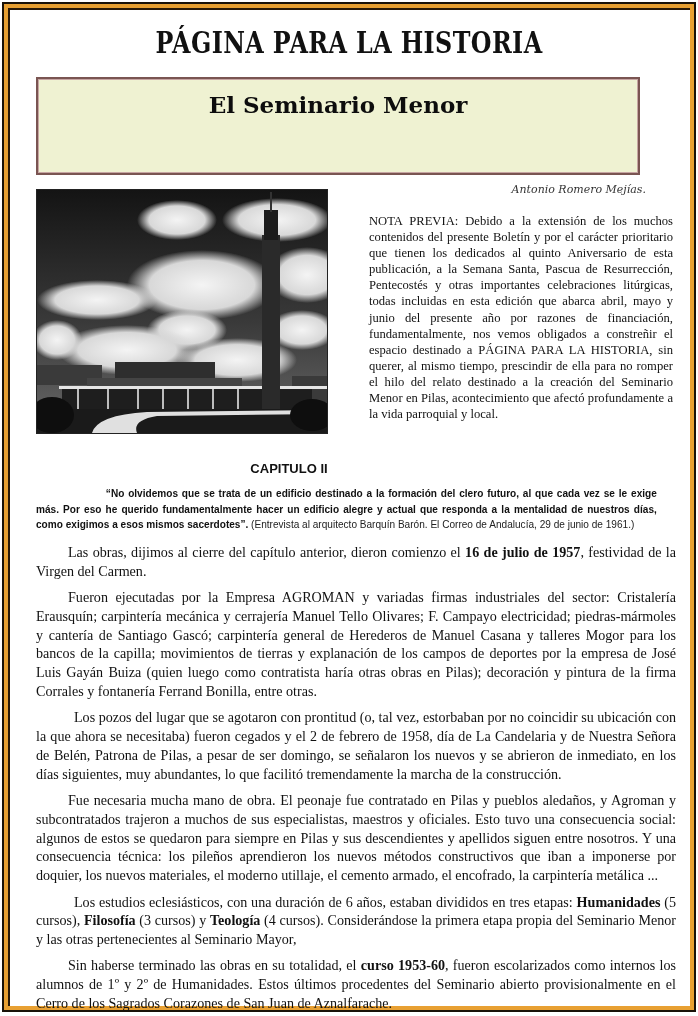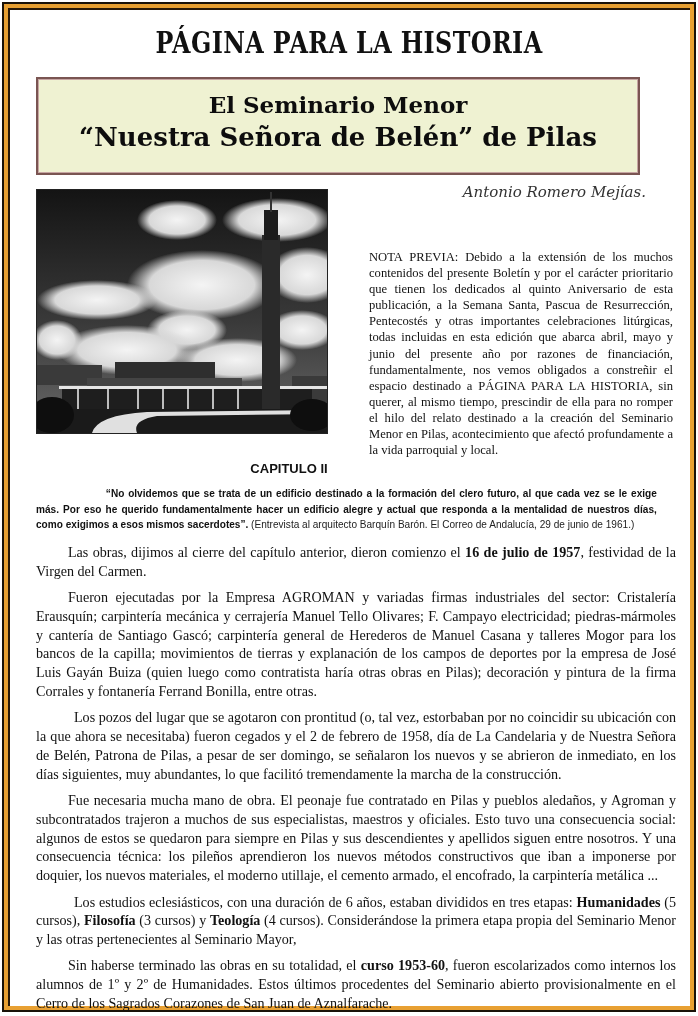--- a/index.html
+++ b/index.html
@@ -8,26 +8,26 @@
   .frame-outer { position: absolute; left: 2px; top: 2px; width: 690px; height: 1006px; border: 2px solid #1a1208; background: #e8a032; }
   .frame-inner { position: absolute; left: 4px; top: 4px; right: 4px; bottom: 4px; background: #ffffff; border-left: 2px solid #2a1a08; border-top: 2px solid #2a1a08; }
 
   .page-title { position: absolute; left: 0; top: 26px; width: 698px; text-align: center; font-family: "DejaVu Serif", serif; font-size: 29px; font-weight: bold; letter-spacing: 0.5px; color: #111; transform: scaleX(0.82); }
 
   .title-box { position: absolute; left: 36px; top: 77px; width: 600px; height: 94px; background: #eff2d2; border: 2px solid #7a5552; box-shadow: inset 0 0 0 1px #c7a6a3; text-align: center; }
   .title-line { font-family: "DejaVu Serif", serif; font-weight: bold; color: #0d0d0d; }
   .title-line.l1 { font-size: 23px; margin-top: 12px; }
   .title-line.l2 { font-size: 26px; margin-top: 4px; }
 
-  .byline { position: absolute; right: 52px; top: 183px; font-family: "DejaVu Serif", serif; font-style: italic; font-size: 15px; color: #333; }
+  .byline { position: absolute; right: 52px; top: 183px; font-family: "DejaVu Serif", serif; font-style: italic; font-size: 11px; color: #333; }
 
   .photo { position: absolute; left: 36px; top: 189px; width: 290px; height: 243px; border: 1px solid #222; overflow: hidden; background: #1a1a1a; }
   .photo svg { display: block; }
 
-  .nota { position: absolute; left: 369px; top: 213px; width: 304px; font-family: "Liberation Serif", serif; font-size: 12.6px; line-height: 16.1px; text-align: justify; color: #111; margin-top: 36px; }
+  .nota { position: absolute; left: 369px; top: 213px; width: 304px; font-family: "Liberation Serif", serif; font-size: 12.6px; line-height: 16.1px; text-align: justify; color: #111; }
 
   .chapter { position: absolute; left: 0; top: 461px; width: 552px; text-align: center; padding-left: 26px; box-sizing: border-box; font-family: "Liberation Sans", sans-serif; font-weight: bold; font-size: 13px; color: #111; }
 
   .quote { position: absolute; left: 36px; top: 486px; width: 640px; font-family: "Liberation Sans", sans-serif; font-size: 10.4px; line-height: 15.5px; text-align: justify; color: #111; transform: scaleX(0.97); transform-origin: left top; }
   .quote .q-text { font-weight: bold; }
   .quote .q-indent { display: inline-block; width: 72px; }
   .quote .q-src { font-weight: normal; color: #222; }
 
   .body-text { position: absolute; left: 36px; top: 543px; width: 640px; font-family: "Liberation Serif", serif; font-size: 14.1px; line-height: 18.8px; text-align: justify; color: #111; }
   .body-text p { margin: 0 0 7.5px 0; text-indent: 32px; }
@@ -38,21 +38,20 @@
 <body>
 
 <div class="frame-outer">
   <div class="frame-inner"></div>
 </div>
 
 <div class="page-title">PÁGINA PARA LA HISTORIA</div>
 
 <div class="title-box">
   <div class="title-line l1">El Seminario Menor</div>
-  <div class="title-line l2">“Nuestra Señora de Belén” de Pilas</div>
 </div>
 
 <div class="byline">Antonio Romero Mejías.</div>
 
 <div class="photo">
   <svg width="290" height="243" viewBox="0 0 290 243">
     <defs>
       <linearGradient id="sky" x1="0" y1="0" x2="0" y2="1">
         <stop offset="0" stop-color="#141414"></stop>
         <stop offset="0.55" stop-color="#3a3a3a"></stop>

